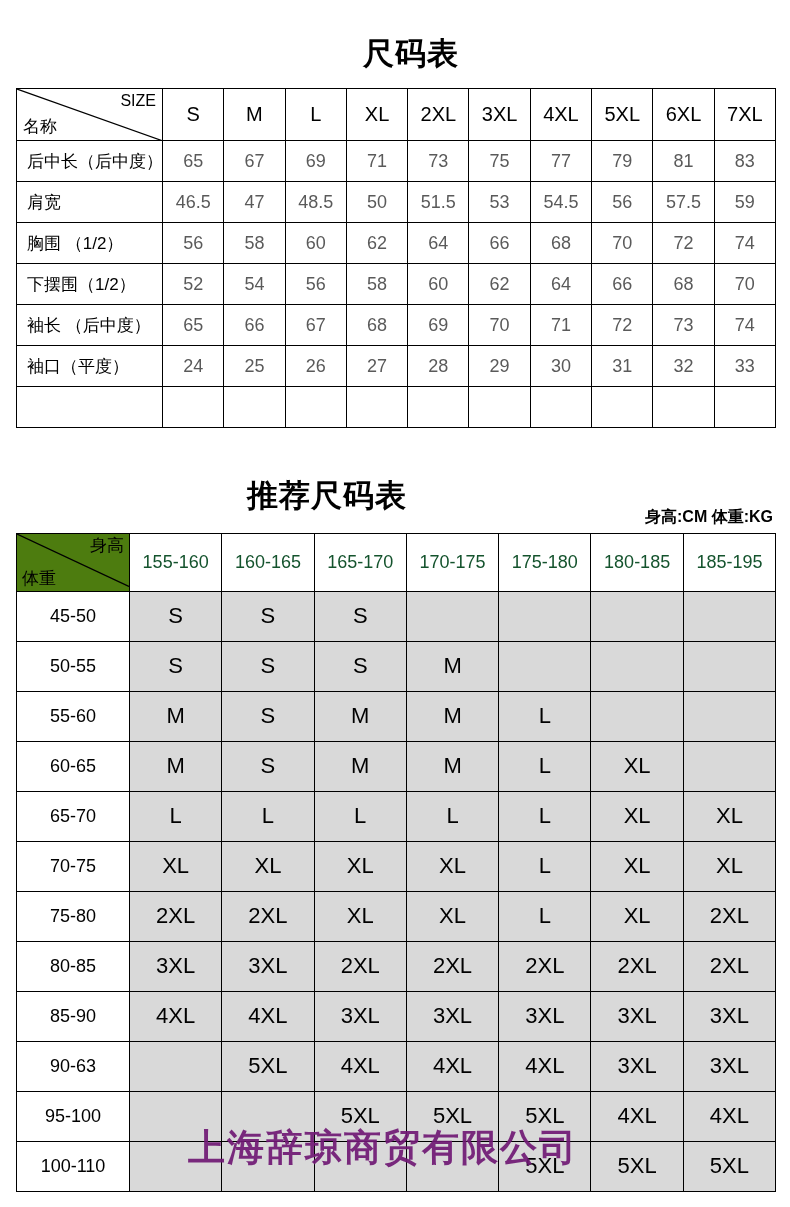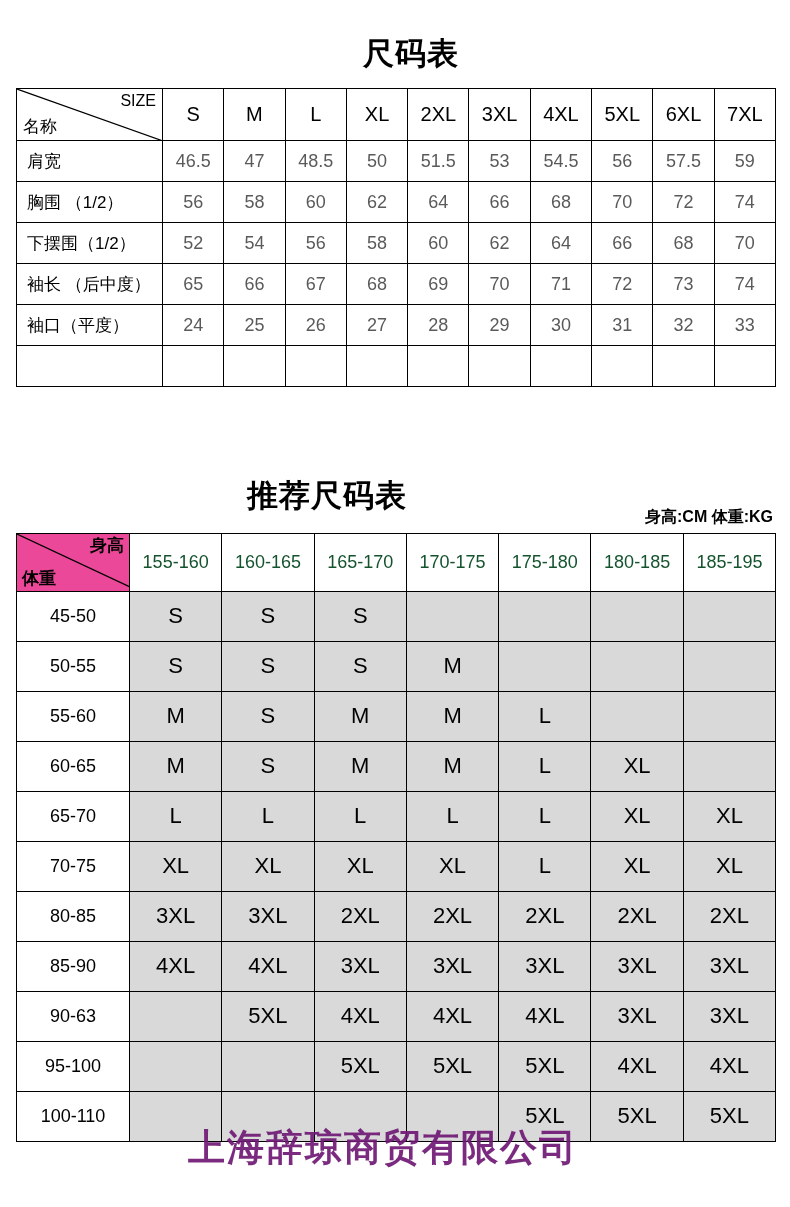--- a/index.html
+++ b/index.html
@@ -113,22 +113,21 @@
     top: 533px;
     width: 759px;
   }
   #table-recommend col.lead { width: 113px; }
   #table-recommend col.h { width: 92.3px; }
 
   #table-recommend td.corner {
     height: 53px;
     position: relative;
     overflow: hidden;
-    background: #ec4899;
-    font-weight: bold;
+    background: #4d7c0f;
   }
   #table-recommend .corner-tr { font-size: 17px; right: 5px; top: 2px; }
   #table-recommend .corner-bl { font-size: 17px; left: 5px; bottom: 2px; }
 
   #table-recommend td.hhead {
     height: 53px;
     font-size: 18px;
     color: #14532d;
     background: #ffffff;
   }
@@ -198,20 +197,33 @@
         <td class="sizehead">2XL</td>
         <td class="sizehead">3XL</td>
         <td class="sizehead">4XL</td>
         <td class="sizehead">5XL</td>
         <td class="sizehead">6XL</td>
         <td class="sizehead">7XL</td>
       </tr>
   </thead>
   <tbody id="tb-1">
       <tr>
+        <td class="rowlabel">后中长（后中度）</td>
+        <td class="val">65</td>
+        <td class="val">67</td>
+        <td class="val">69</td>
+        <td class="val">71</td>
+        <td class="val">73</td>
+        <td class="val">75</td>
+        <td class="val">77</td>
+        <td class="val">79</td>
+        <td class="val">81</td>
+        <td class="val">83</td>
+      </tr>
+      <tr>
         <td class="rowlabel">肩宽</td>
         <td class="val">46.5</td>
         <td class="val">47</td>
         <td class="val">48.5</td>
         <td class="val">50</td>
         <td class="val">51.5</td>
         <td class="val">53</td>
         <td class="val">54.5</td>
         <td class="val">56</td>
         <td class="val">57.5</td>
@@ -373,20 +385,30 @@
         <td class="wlabel">70-75</td>
         <td class="cell">XL</td>
         <td class="cell">XL</td>
         <td class="cell">XL</td>
         <td class="cell">XL</td>
         <td class="cell">L</td>
         <td class="cell">XL</td>
         <td class="cell">XL</td>
       </tr>
       <tr>
+        <td class="wlabel">75-80</td>
+        <td class="cell">2XL</td>
+        <td class="cell">2XL</td>
+        <td class="cell">XL</td>
+        <td class="cell">XL</td>
+        <td class="cell">L</td>
+        <td class="cell">XL</td>
+        <td class="cell">2XL</td>
+      </tr>
+      <tr>
         <td class="wlabel">80-85</td>
         <td class="cell">3XL</td>
         <td class="cell">3XL</td>
         <td class="cell">2XL</td>
         <td class="cell">2XL</td>
         <td class="cell">2XL</td>
         <td class="cell">2XL</td>
         <td class="cell">2XL</td>
       </tr>
       <tr>

